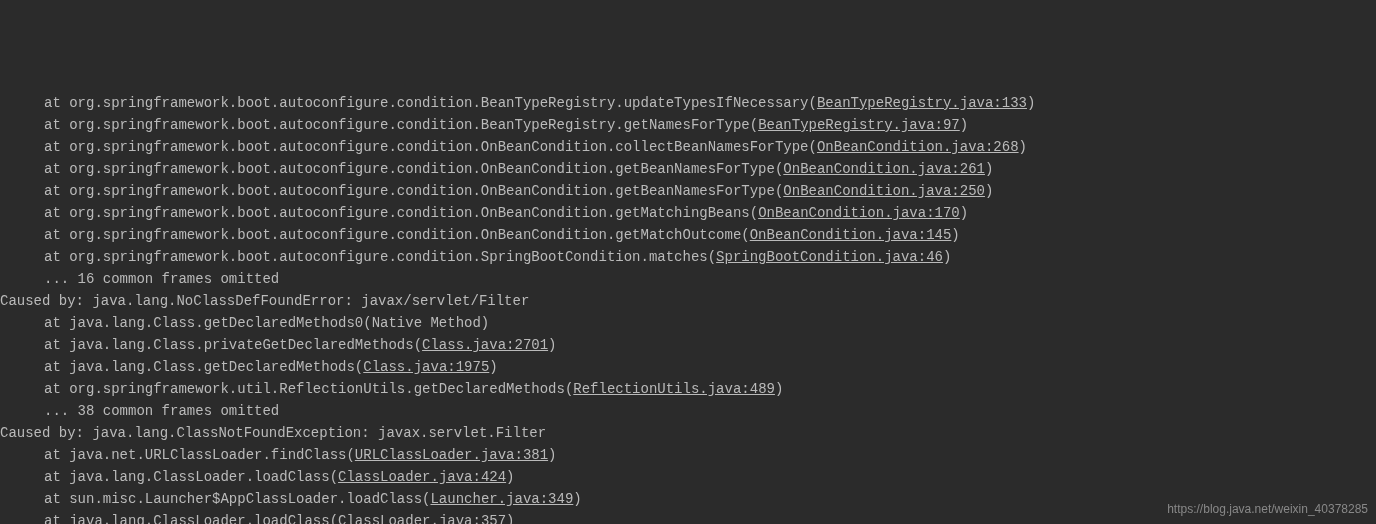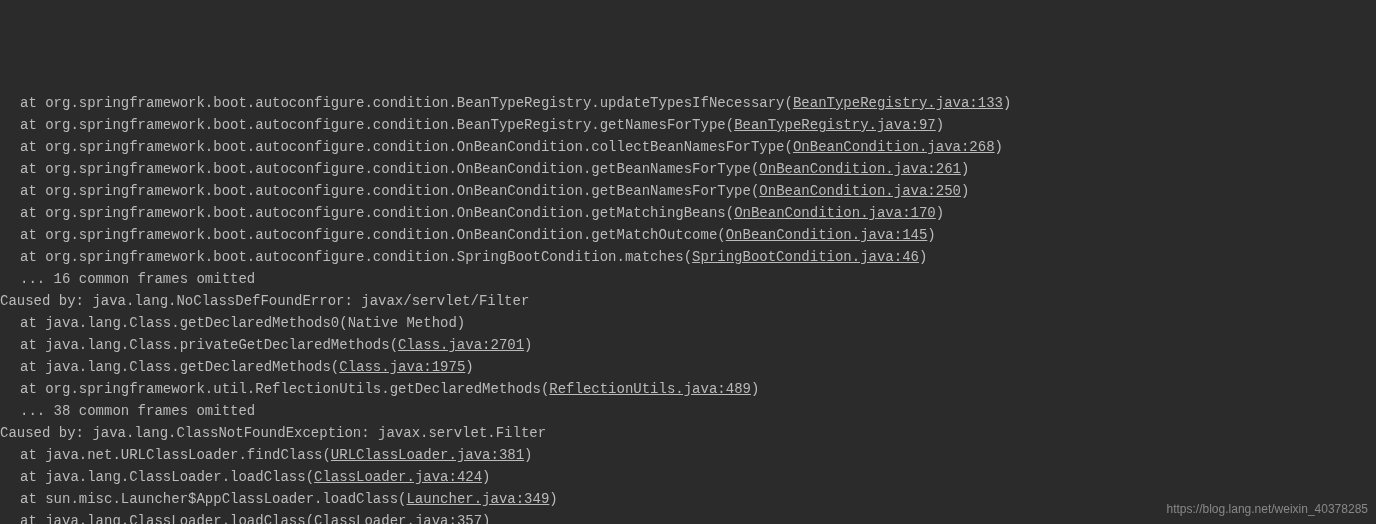--- a/index.html
+++ b/index.html
@@ -17,21 +17,21 @@
       width: 1376px;
       height: 524px;
       overflow: hidden;
       position: relative;
       white-space: pre;
     }
     .line {
       padding-left: 0;
     }
     .indent1 {
-      padding-left: 20px;
+      padding-left: 44px;
     }
     .link {
       text-decoration: underline;
       color: #bababa;
       cursor: pointer;
     }
     .watermark {
       position: absolute;
       bottom: 4px;
       right: 8px;
@@ -42,16 +42,16 @@
   </style>
 </head>
 <body>
 
 
 
 <div id="trace"><div class="line indent1">at org.springframework.boot.autoconfigure.condition.BeanTypeRegistry.updateTypesIfNecessary(<span class="link">BeanTypeRegistry.java:133</span>)</div><div class="line indent1">at org.springframework.boot.autoconfigure.condition.BeanTypeRegistry.getNamesForType(<span class="link">BeanTypeRegistry.java:97</span>)</div><div class="line indent1">at org.springframework.boot.autoconfigure.condition.OnBeanCondition.collectBeanNamesForType(<span class="link">OnBeanCondition.java:268</span>)</div><div class="line indent1">at org.springframework.boot.autoconfigure.condition.OnBeanCondition.getBeanNamesForType(<span class="link">OnBeanCondition.java:261</span>)</div><div class="line indent1">at org.springframework.boot.autoconfigure.condition.OnBeanCondition.getBeanNamesForType(<span class="link">OnBeanCondition.java:250</span>)</div><div class="line indent1">at org.springframework.boot.autoconfigure.condition.OnBeanCondition.getMatchingBeans(<span class="link">OnBeanCondition.java:170</span>)</div><div class="line indent1">at org.springframework.boot.autoconfigure.condition.OnBeanCondition.getMatchOutcome(<span class="link">OnBeanCondition.java:145</span>)</div><div class="line indent1">at org.springframework.boot.autoconfigure.condition.SpringBootCondition.matches(<span class="link">SpringBootCondition.java:46</span>)</div><div class="line indent1">... 16 common frames omitted</div><div class="line">Caused by: java.lang.NoClassDefFoundError: javax/servlet/Filter</div><div class="line indent1">at java.lang.Class.getDeclaredMethods0(Native Method)</div><div class="line indent1">at java.lang.Class.privateGetDeclaredMethods(<span class="link">Class.java:2701</span>)</div><div class="line indent1">at java.lang.Class.getDeclaredMethods(<span class="link">Class.java:1975</span>)</div><div class="line indent1">at org.springframework.util.ReflectionUtils.getDeclaredMethods(<span class="link">ReflectionUtils.java:489</span>)</div><div class="line indent1">... 38 common frames omitted</div><div class="line">Caused by: java.lang.ClassNotFoundException: javax.servlet.Filter</div><div class="line indent1">at java.net.URLClassLoader.findClass(<span class="link">URLClassLoader.java:381</span>)</div><div class="line indent1">at java.lang.ClassLoader.loadClass(<span class="link">ClassLoader.java:424</span>)</div><div class="line indent1">at sun.misc.Launcher$AppClassLoader.loadClass(<span class="link">Launcher.java:349</span>)</div><div class="line indent1">at java.lang.ClassLoader.loadClass(<span class="link">ClassLoader.java:357</span>)</div></div>
 
 
 
-<div class="watermark">https://blog.lang.net/weixin_40378285</div>
+<div class="watermark">https://blog.java.net/weixin_40378285</div>
 
 
 
 
 </body></html>

